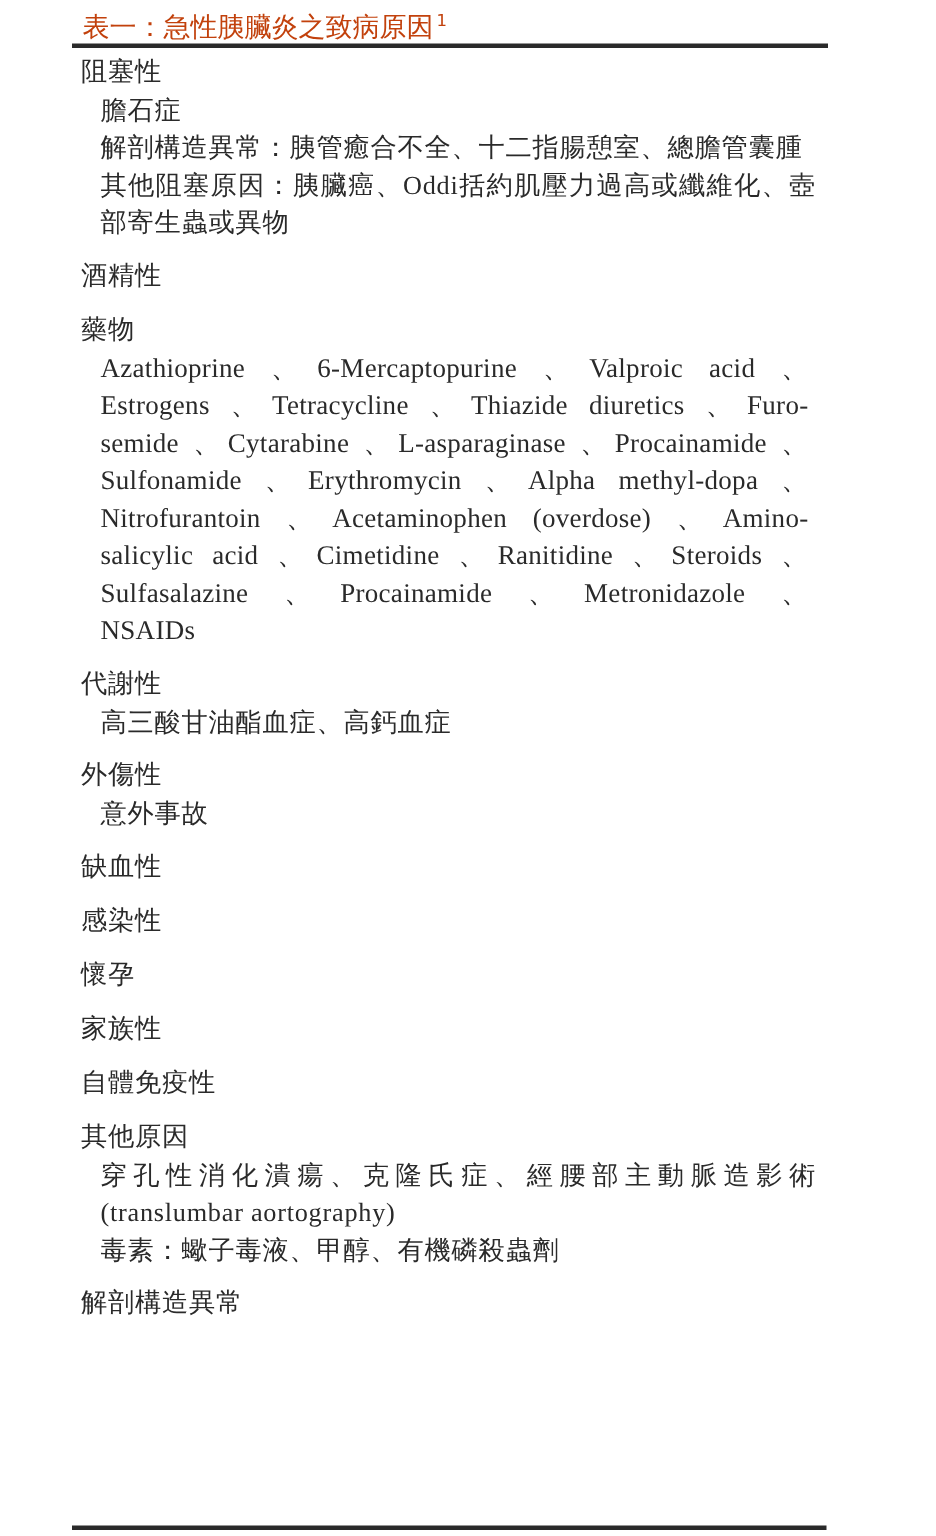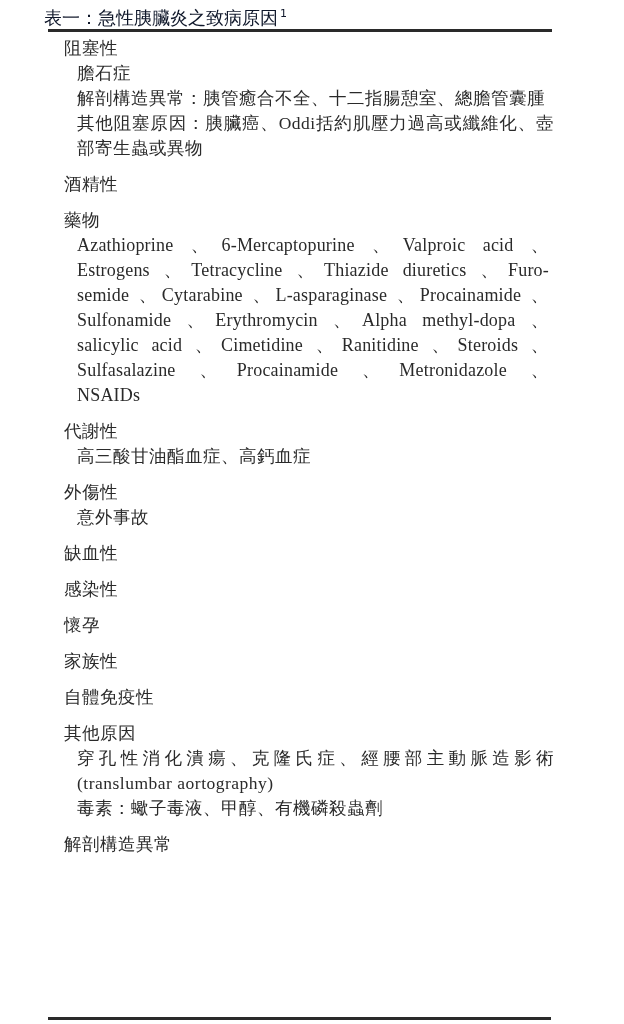--- a/index.html
+++ b/index.html
@@ -10,26 +10,26 @@
     body {
       width: 624px;
       height: 1024px;
       position: relative;
       overflow: hidden;
       color: #2a2a2a;
       font-family: "Liberation Serif", "DejaVu Serif", serif;
     }
     .caption {
       position: absolute;
-      left: 44px;
+      left: 55px;
       top: 2px;
       font-family: "DejaVu Sans", "Liberation Sans", sans-serif;
       font-size: 18px;
       line-height: 24px;
-      color: #0f172a;
+      color: #c2410c;
       white-space: nowrap;
     }
     .caption sup {
       font-size: 11px;
       vertical-align: 7px;
       margin-left: 2px;
     }
     .rule-top {
       position: absolute;
       left: 48px;
@@ -41,21 +41,21 @@
     .rule-bottom {
       position: absolute;
       left: 48px;
       top: 1017px;
       width: 503px;
       height: 3px;
       background: #2a2a2a;
     }
     .table-body {
       position: absolute;
-      left: 64px;
+      left: 54px;
       top: 36px;
       width: 490px;
     }
     .category {
       margin-bottom: 11px;
     }
     .cat-title {
       font-family: "DejaVu Sans", "Liberation Sans", sans-serif;
       font-size: 17.5px;
       line-height: 25px;
@@ -106,20 +106,21 @@
     <div class="cat-title">酒精性</div>
   </div>
 
   <div class="category">
     <div class="cat-title">藥物</div>
     <div class="item latin">
       <span class="drug-line">Azathioprine 、6-Mercaptopurine 、Valproic acid 、</span>
       <span class="drug-line">Estrogens 、Tetracycline 、Thiazide diuretics 、Furo-</span>
       <span class="drug-line">semide 、Cytarabine 、L-asparaginase 、Procainamide 、</span>
       <span class="drug-line">Sulfonamide 、Erythromycin 、Alpha methyl-dopa 、</span>
+      <span class="drug-line">Nitrofurantoin 、Acetaminophen (overdose) 、Amino-</span>
       <span class="drug-line">salicylic acid 、Cimetidine 、Ranitidine 、Steroids 、</span>
       <span class="drug-line">Sulfasalazine 、Procainamide 、Metronidazole 、</span>
       <span class="drug-line last">NSAIDs</span>
     </div>
   </div>
 
   <div class="category">
     <div class="cat-title">代謝性</div>
     <div class="item">高三酸甘油酯血症、高鈣血症</div>
   </div>

